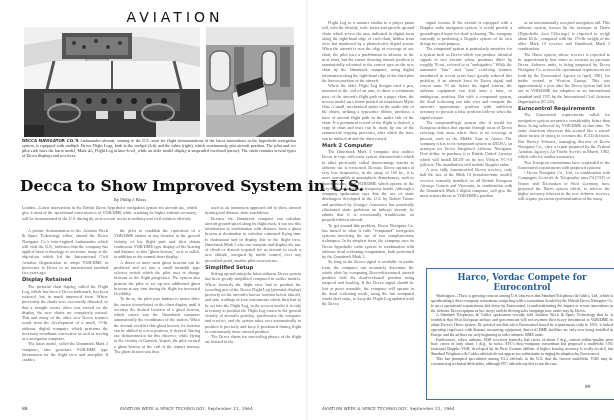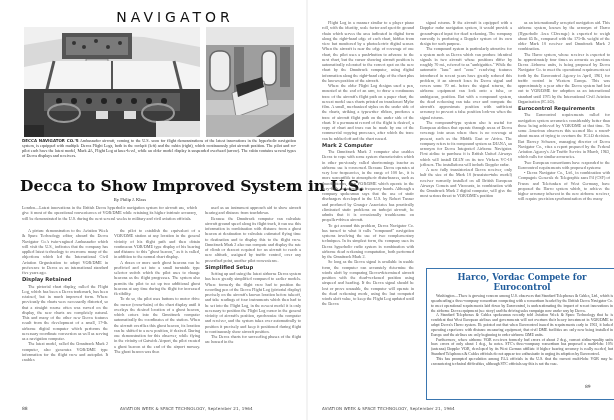--- a/index.html
+++ b/index.html
@@ -28,21 +28,21 @@
   .sidebar p{margin:0;font-size:3.9px;line-height:4.85px;color:#444;text-align:justify;text-indent:5px;}
   .footer{top:406px;font-family:"DejaVu Sans","Liberation Sans",sans-serif;font-size:4px;color:#444;letter-spacing:0.2px;}
   .folio{top:406px;font-family:"DejaVu Sans",sans-serif;font-size:4.5px;color:#444;}
   .gutter{left:306px;top:0;width:2px;height:420px;background:#f3f3f3;}
 </style>
 </head>
 <body>
 
 <div class="abs gutter"></div>
 
-<div class="abs section-title">NAVIGATOR</div>
+<div class="abs section-title">AVIATION</div>
 
 <div class="abs photo photo-left">
   <svg width="176" height="110" viewBox="0 0 176 110">
     <rect width="176" height="110" fill="#d9d9d9"></rect>
     <polygon points="0,0 176,0 176,20 120,10 60,8 0,18" fill="#f0f0f0"></polygon>
     <rect x="38" y="6" width="70" height="26" fill="#555"></rect>
     <rect x="42" y="10" width="62" height="18" fill="#7a7a7a"></rect>
     <g fill="#333">
         <circle cx="50" cy="16" r="2"></circle>
         <circle cx="60" cy="20" r="2"></circle>

